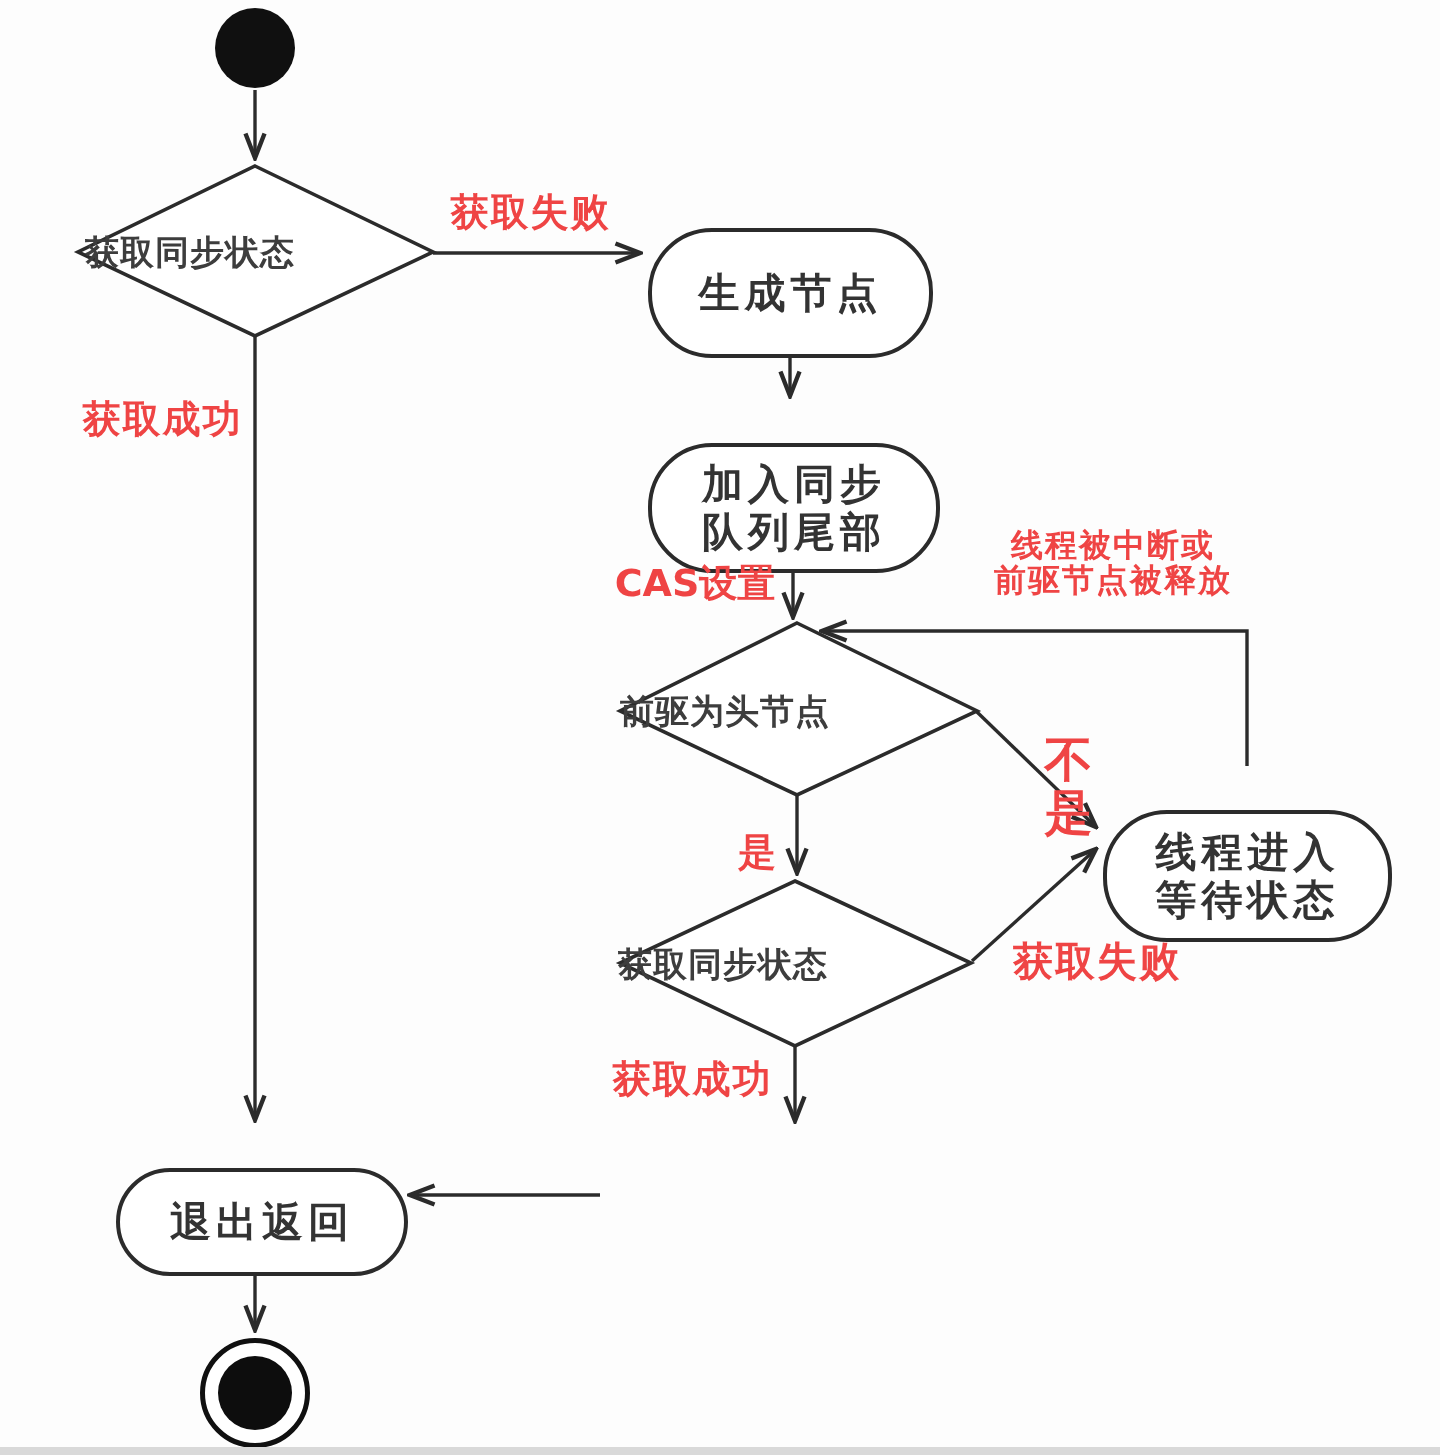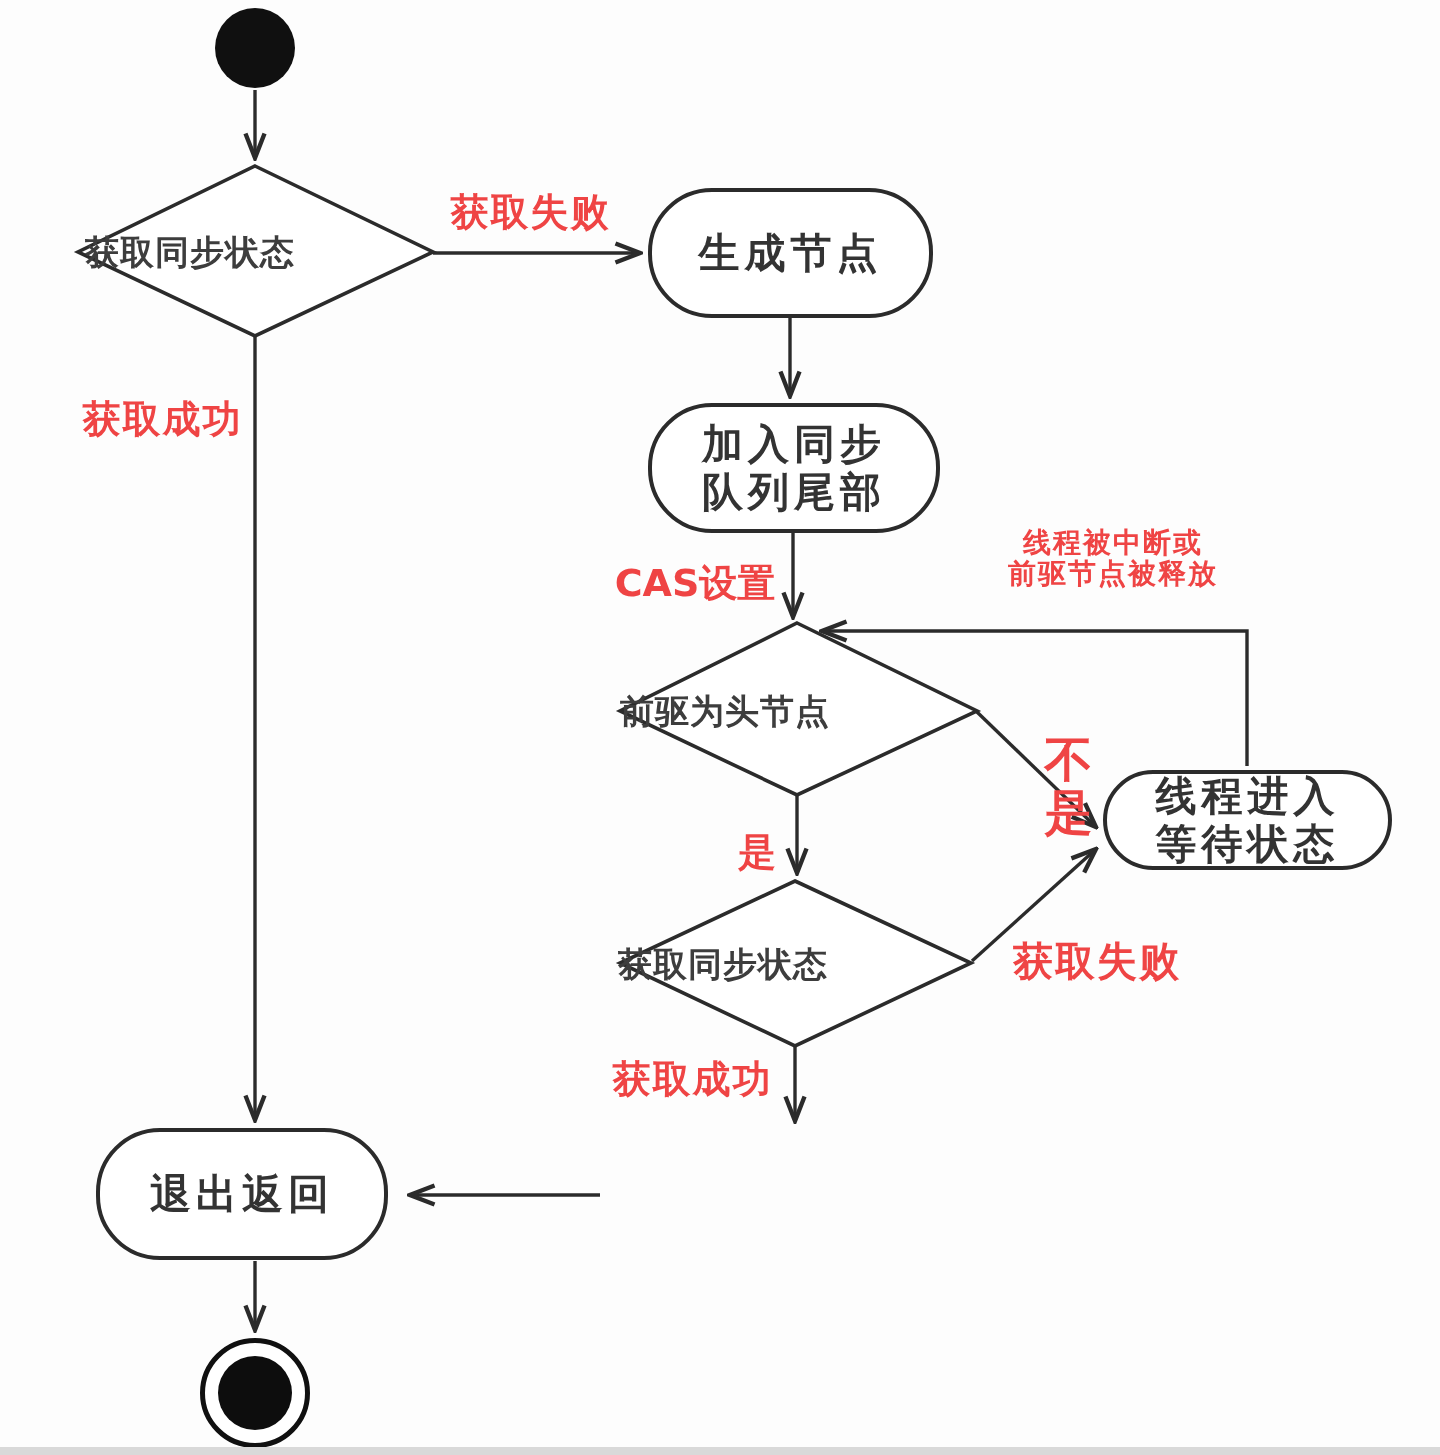--- a/index.html
+++ b/index.html
@@ -30,20 +30,21 @@
     display: flex;
     align-items: center;
     justify-content: center;
     text-align: right;
     color: #333333;
     font-size: 41px;
     font-weight: 700;
     letter-spacing: 5px;
     line-height: 1.18;
     white-space: pre-line;
+    margin-top: 40px;
   }
   .edge-label {
     position: absolute;
     color: #ef4444;
     font-size: 38px;
     font-weight: 600;
     letter-spacing: 2px;
     text-align: center;
     white-space: pre-line;
     line-height: 1.1;
@@ -131,38 +132,38 @@
 
   <div class="node-box" style="left:648px; top:188px; width:285px; height:130px;">
     <span>生成节点</span>
   </div>
 
   <div class="node-box" style="left:648px; top:403px; width:292px; height:130px;">
     <span>加入同步
 队列尾部</span>
   </div>
 
-  <div class="node-box" style="left:1103px; top:770px; width:289px; height:100px;">
+  <div class="node-box" style="left:1103px; top:770px; width:289px; height:132px;">
     <span>线程进入
 等待状态</span>
   </div>
 
 
-  <div class="node-box" style="left:96px; top:1128px; width:292px; height:132px;">
+  <div class="node-box" style="left:116px; top:1128px; width:292px; height:108px;">
     <span>退出返回</span>
   </div>
 
   <div class="diamond-label" style="left:85px; top:230px; width:340px;">获取同步状态</div>
   <div class="diamond-label" style="left:620px; top:689px; width:354px;">前驱为头节点</div>
   <div class="diamond-label" style="left:618px; top:942px; width:354px;">获取同步状态</div>
 
   <div class="edge-label" style="left:438px; top:192px; width:185px;">获取失败</div>
   <div class="edge-label" style="left:70px; top:399px; width:185px;">获取成功</div>
   <div class="edge-label" style="left:605px; top:563px; width:180px; letter-spacing:0;">CAS设置</div>
-  <div class="edge-label" style="left:948px; top:528px; width:330px; font-size:28px;">线程被中断或
+  <div class="edge-label" style="left:948px; top:528px; width:330px; font-size:32px;">线程被中断或
 前驱节点被释放</div>
   <div class="edge-label" style="left:1022px; top:733px; width:95px; font-size:48px;">不是</div>
   <div class="edge-label" style="left:733px; top:832px; width:50px;">是</div>
   <div class="edge-label" style="left:1002px; top:939px; width:190px; font-size:40px;">获取失败</div>
   <div class="edge-label" style="left:600px; top:1059px; width:185px;">获取成功</div>
 
   <div class="bottom-strip"></div>
 
 </div>
 

